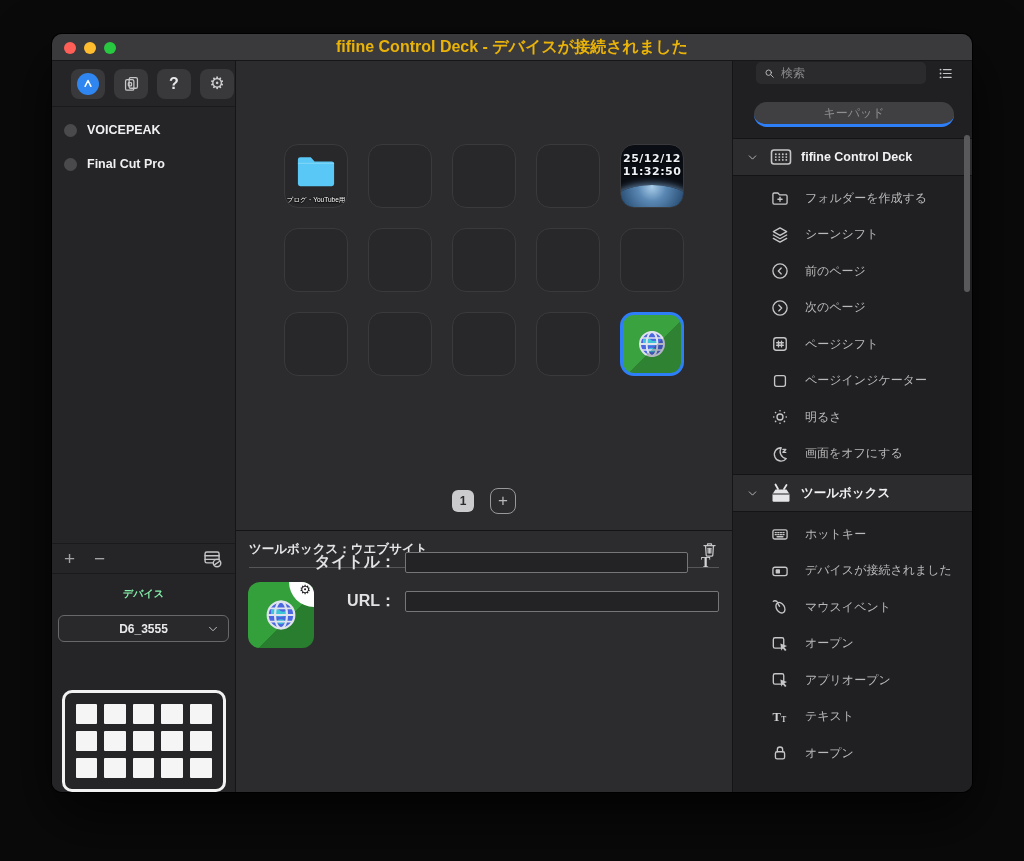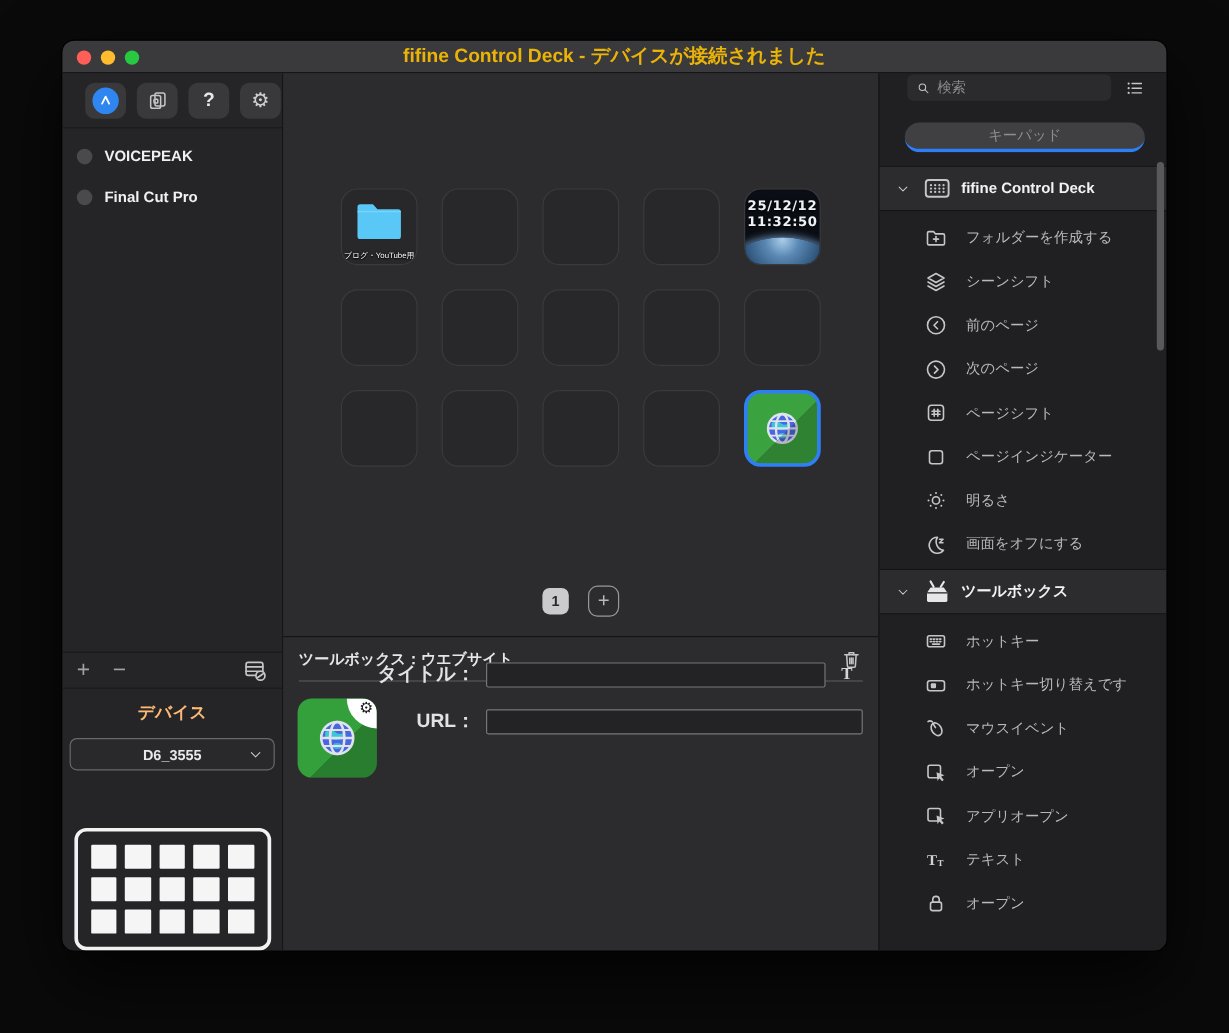--- a/index.html
+++ b/index.html
@@ -26,31 +26,31 @@
   .scenes { padding-top:6px; }
   .scene-row { height:34px; display:flex; align-items:center; gap:10px; padding-left:12px; cursor:default; }
   .radio { width:13px; height:13px; border-radius:50%; background:#4a4a4c; position:relative; flex:0 0 auto; }
   .radio.sel { background:#2f7cf6; }
   .radio.sel::after { content:""; position:absolute; left:4px; top:4px; width:5px; height:5px; border-radius:50%; background:#fff; }
   .scene-label { font-size:12.5px; font-weight:600; color:#f0f0f2; }
   .lt-spacer { flex:1; }
   .lt-tools { height:30px; border-top:1px solid #1a1a1c; display:flex; align-items:center; padding:0 12px; color:#a2a2a4; }
   .pm { font-size:19px; font-weight:400; width:30px; }
   .lt-devhdr { height:40px; border-top:1px solid #1a1a1c; display:flex; align-items:center; justify-content:center;
-               font-size:14px; font-weight:700; color:#fdba74; }
+               font-size:10px; font-weight:700; color:#86efac; }
   .dropdown { margin:2px 6px 0 6px; height:27px; background:#29292b; border:1px solid #68686a; border-radius:6px;
               display:flex; align-items:center; justify-content:center; position:relative; }
   .dropdown .dd-label { font-size:12px; font-weight:700; color:#e9e9eb; }
   .dropdown svg { position:absolute; right:8px; top:6px; }
   .keypad-art { margin:48px auto 0 auto; width:164px; height:102px; border:3px solid #f2f2f2; border-radius:10px;
                 display:grid; grid-template-columns:repeat(5,1fr); gap:7px; padding:11px; }
   .keypad-art div { background:#f5f5f5; border-radius:1px; }
   
   .grid-zone { position:relative; height:470px; border-bottom:1px solid #141416; }
-  .grid { position:absolute; left:48px; top:96px; display:grid; grid-template-columns:repeat(5,64px); grid-auto-rows:64px; gap:20px; }
+  .grid { position:absolute; left:48px; top:83px; display:grid; grid-template-columns:repeat(5,64px); grid-auto-rows:64px; gap:20px; }
   .cell { width:64px; height:64px; border-radius:14px; background:#28282a; border:1.5px solid #3a3a3c; position:relative; overflow:hidden; }
   .cell.folder { display:flex; align-items:flex-start; justify-content:center; }
   .cell-label { position:absolute; bottom:2px; left:0; right:0; text-align:center; font-size:6.5px; color:#fff;
                 text-shadow:0 1px 1px #000, 0 0 2px #000; white-space:nowrap; }
   .cell.clock { background:#0a0d13; border-color:#3a3a3c; text-align:center; }
   .clock-txt { position:relative; z-index:2; margin-top:7px; font-weight:700; font-size:11px; line-height:1.2; color:#eef2f7;
                letter-spacing:.5px; text-shadow:0 1px 2px #000; font-family:"DejaVu Sans",sans-serif; }
   .earth { position:absolute; z-index:1; bottom:-26px; left:-14px; right:-14px; height:48px; border-radius:50%;
            background:radial-gradient(ellipse at 50% 4%, #a9cde9 0%, #5a88b4 22%, #25496e 55%, #0d1b2c 100%);
            box-shadow:0 -2px 6px rgba(150,200,255,.55); }
@@ -456,21 +456,21 @@
               </span>
             <span class="ilabel">ホットキー</span>
           </div>
           <div class="rp-item">
             <span class="iicon">
                 <svg width="20" height="20" viewBox="0 0 24 24">
               <rect class="ic" x="3.5" y="7.5" width="17" height="10" rx="2.5"></rect>
               <rect class="icf" x="6.8" y="10" width="5.2" height="5" rx="1"></rect>
                 </svg>
               </span>
-            <span class="ilabel">ホットキー切り替えです</span>
+            <span class="ilabel">デバイスが接続されました</span>
           </div>
           <div class="rp-item">
             <span class="iicon">
                 <svg width="20" height="20" viewBox="0 0 24 24">
               <g transform="rotate(-32 12 12)">
                 <ellipse class="ic" cx="12" cy="13" rx="4.8" ry="6.8"></ellipse>
                 <line class="ic" x1="12" y1="6.2" x2="12" y2="11"></line>
               </g>
               <path class="ic" d="M8.5 5.5 q-2.5 -1.8 -4.5 -0.3" stroke-width="1.3"></path>
                 </svg>

